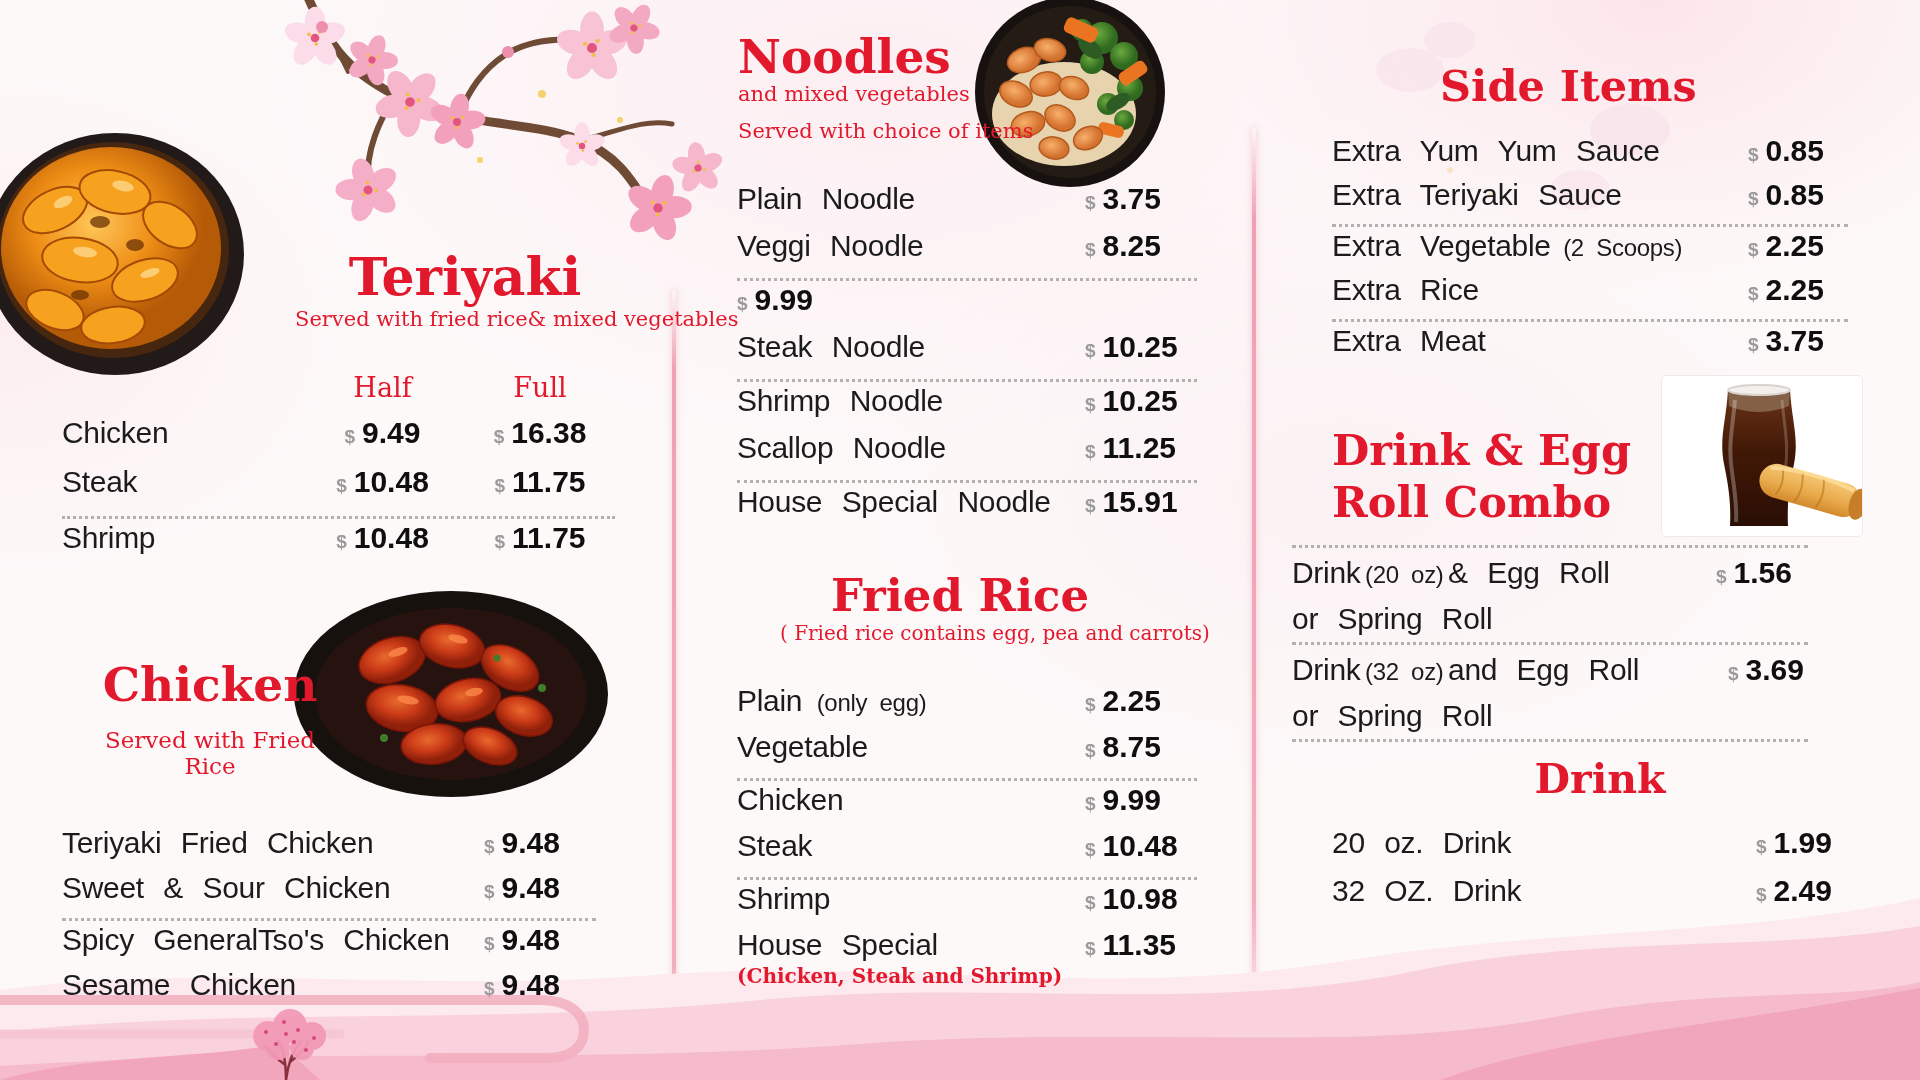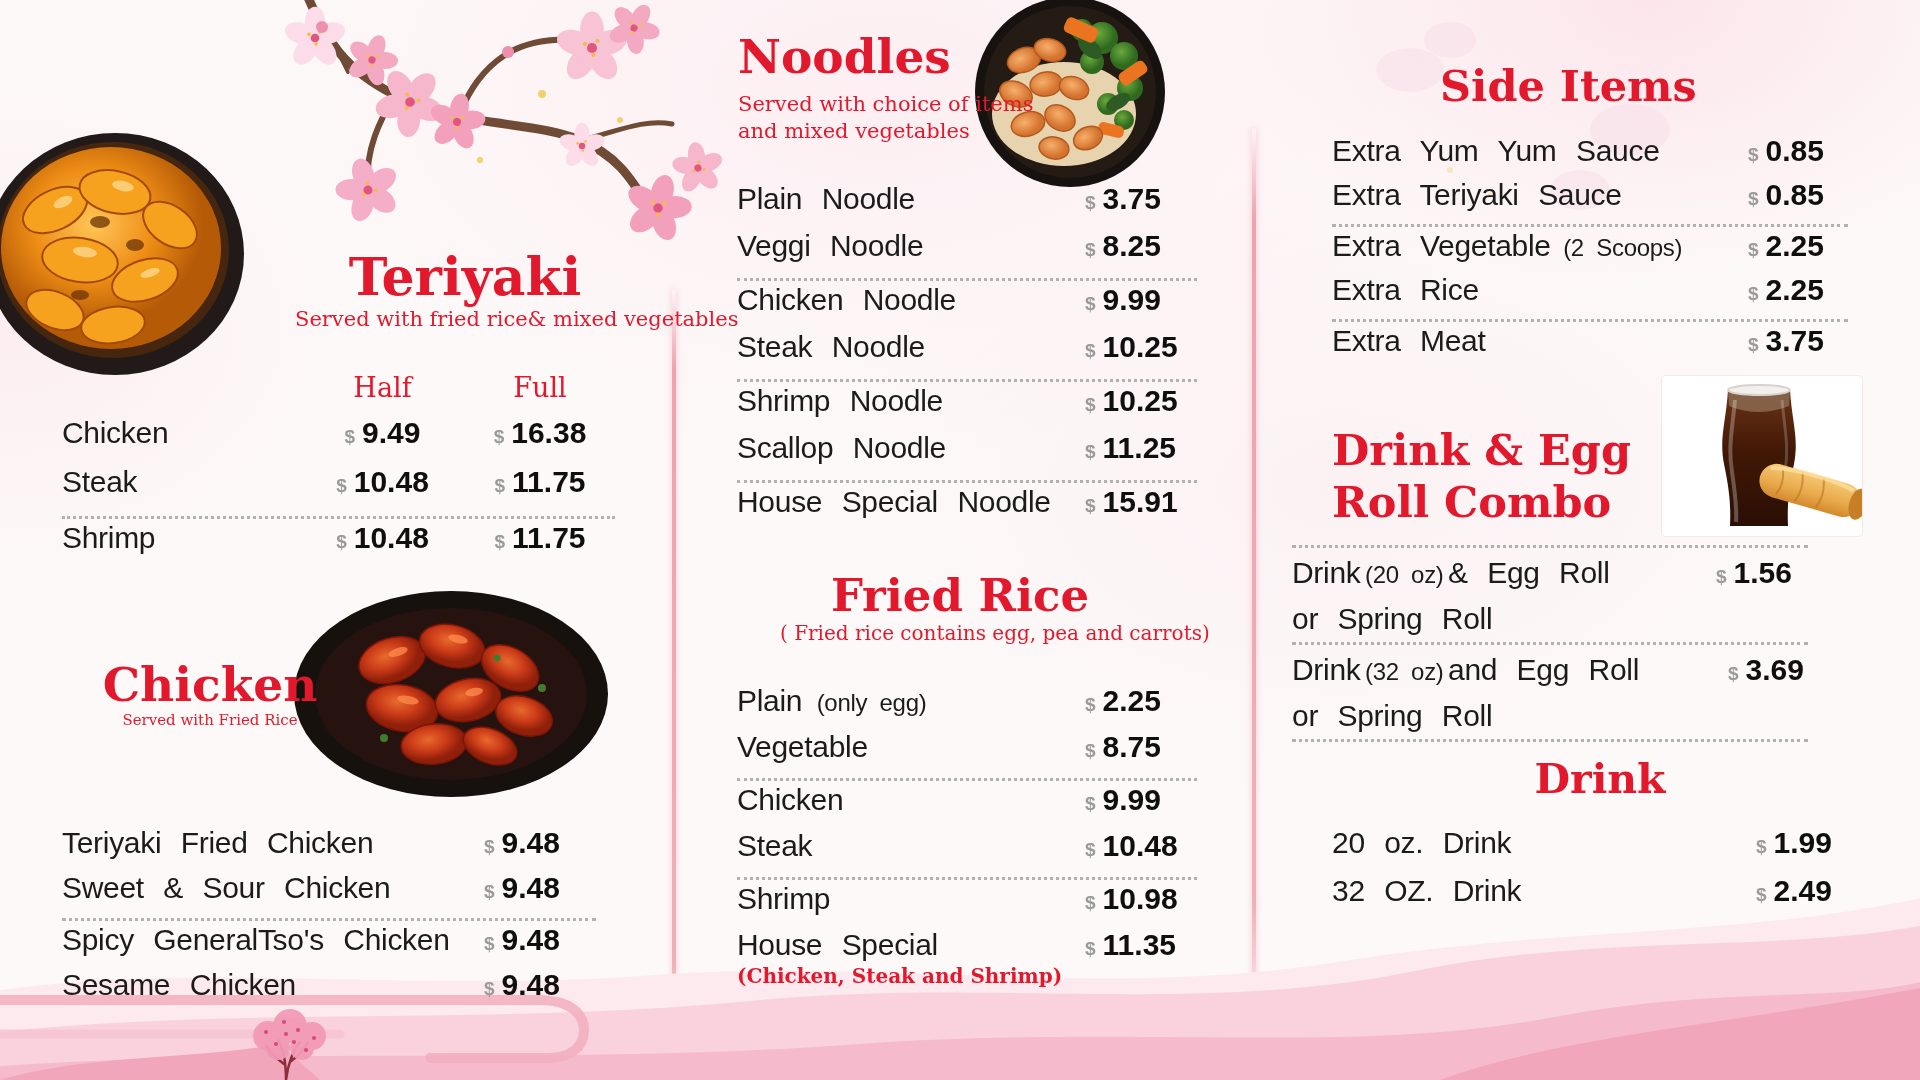--- a/index.html
+++ b/index.html
@@ -268,21 +268,21 @@
         <span class="price">10.48</span>
       </div>
     <div class="cell cc">
         <span class="dollar">$</span>
         <span class="price">11.75</span>
       </div>
   </div>
 
   <div class="abs z5" style="left:80px;top:660px;width:260px;text-align:center;">
     <div class="sec-title" style="font-size:47px;">Chicken</div>
-    <div class="sec-sub" style="font-size:15px;margin-top:2px;">Served with Fried Rice</div>
+    <div class="sec-sub" style="font-size:23px;margin-top:18px;">Served with Fried Rice</div>
   </div>
 
   <div class="abs z5" style="left:62px;top:826px;width:534px;">
     <div class="mrow">
         <span class="item nm">Teriyaki Fried Chicken</span>
         <span class="pcell">
           <span class="dollar">$</span>
           <span class="price">9.48</span>
         </span>
       </div>
@@ -305,42 +305,41 @@
         <span class="item nm">Sesame Chicken</span>
         <span class="pcell">
           <span class="dollar">$</span>
           <span class="price">9.48</span>
         </span>
       </div>
   </div>
 
   <div class="abs z5" style="left:738px;top:32px;width:320px;">
     <div class="sec-title" style="font-size:47px;">Noodles</div>
+    <div class="sec-sub" style="font-size:21px;line-height:1.25;">and mixed vegetables</div>
     <div class="sec-sub" style="font-size:21px;margin-top:10px;line-height:1.25;">Served with choice of items</div>
-    <div class="sec-sub" style="font-size:21px;line-height:1.25;">and mixed vegetables</div>
   </div>
 
   <div class="abs z5" style="left:737px;top:182px;width:460px;">
     <div class="mrow" style="height:47px;">
         <span class="item nm">Plain Noodle</span>
         <span class="pcell">
           <span class="dollar">$</span>
           <span class="price">3.75</span>
         </span>
       </div>
     <div class="mrow" style="height:47px;">
         <span class="item nm">Veggi Noodle</span>
         <span class="pcell">
           <span class="dollar">$</span>
           <span class="price">8.25</span>
         </span>
       </div>
     <div class="sep"></div>
     <div class="mrow" style="height:47px;">
-        <span class="item nm">Chicken Noodle</span>
         <span class="pcell">
           <span class="dollar">$</span>
           <span class="price">9.99</span>
         </span>
       </div>
     <div class="mrow" style="height:47px;">
         <span class="item nm">Steak Noodle</span>
         <span class="pcell">
           <span class="dollar">$</span>
           <span class="price">10.25</span>

